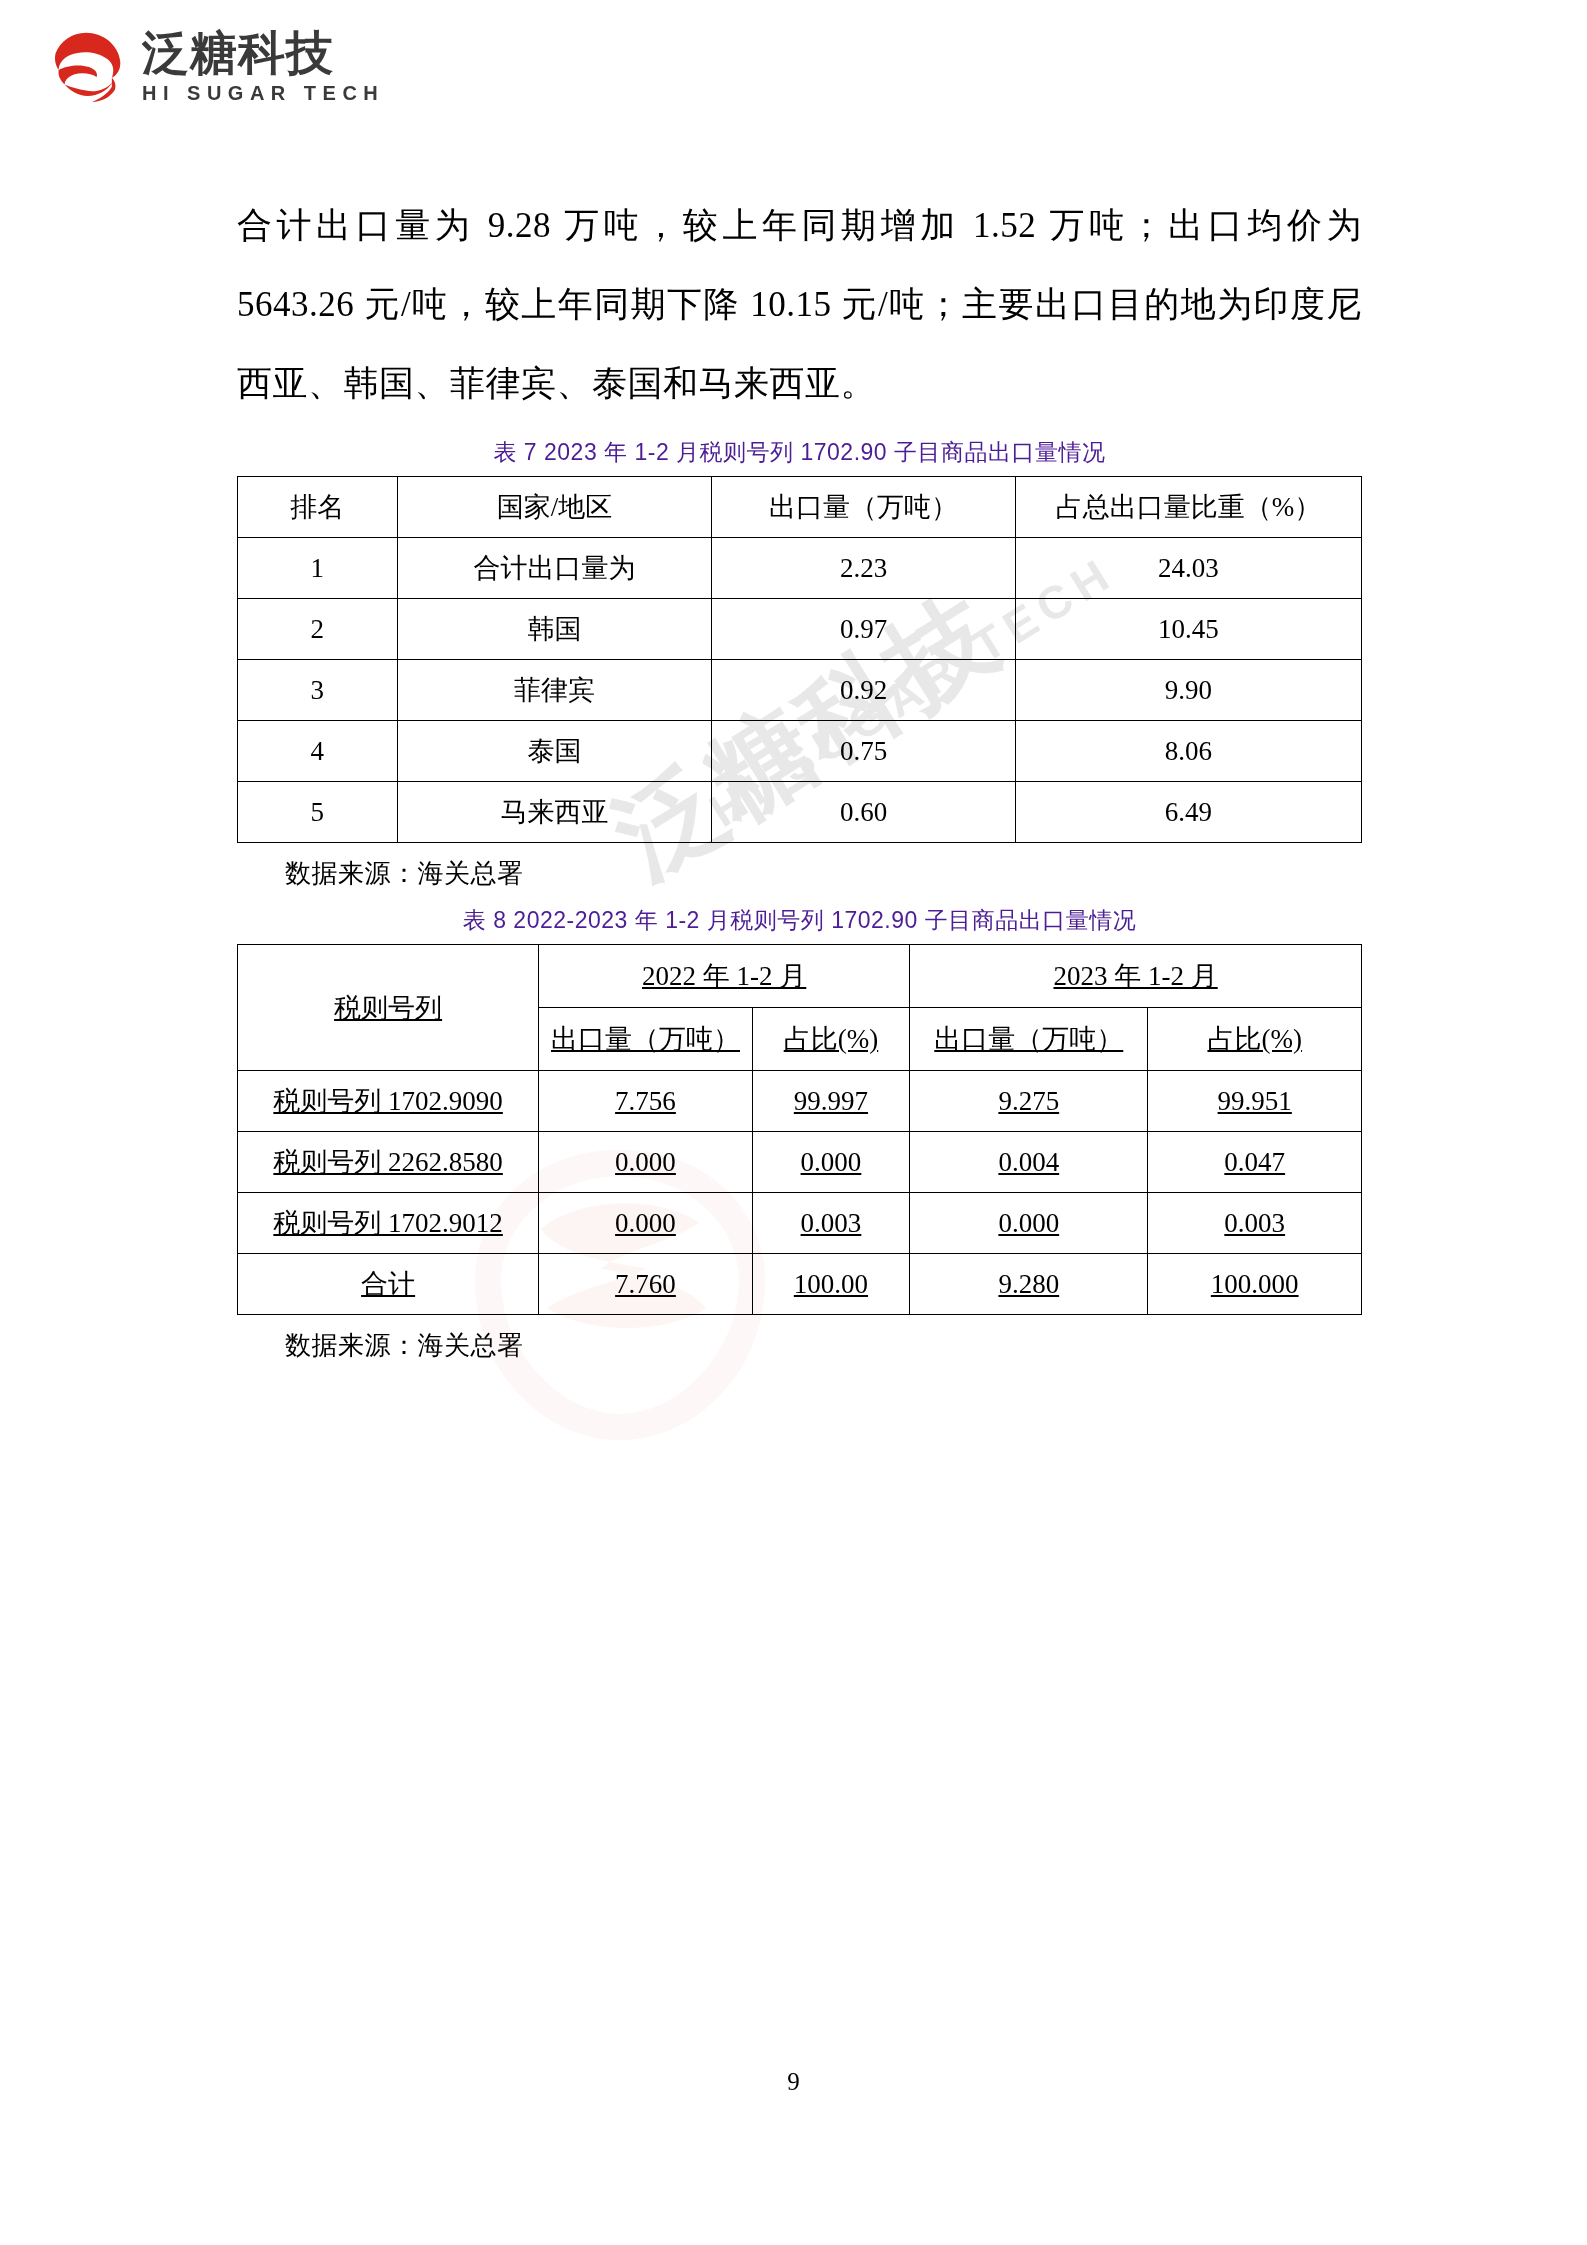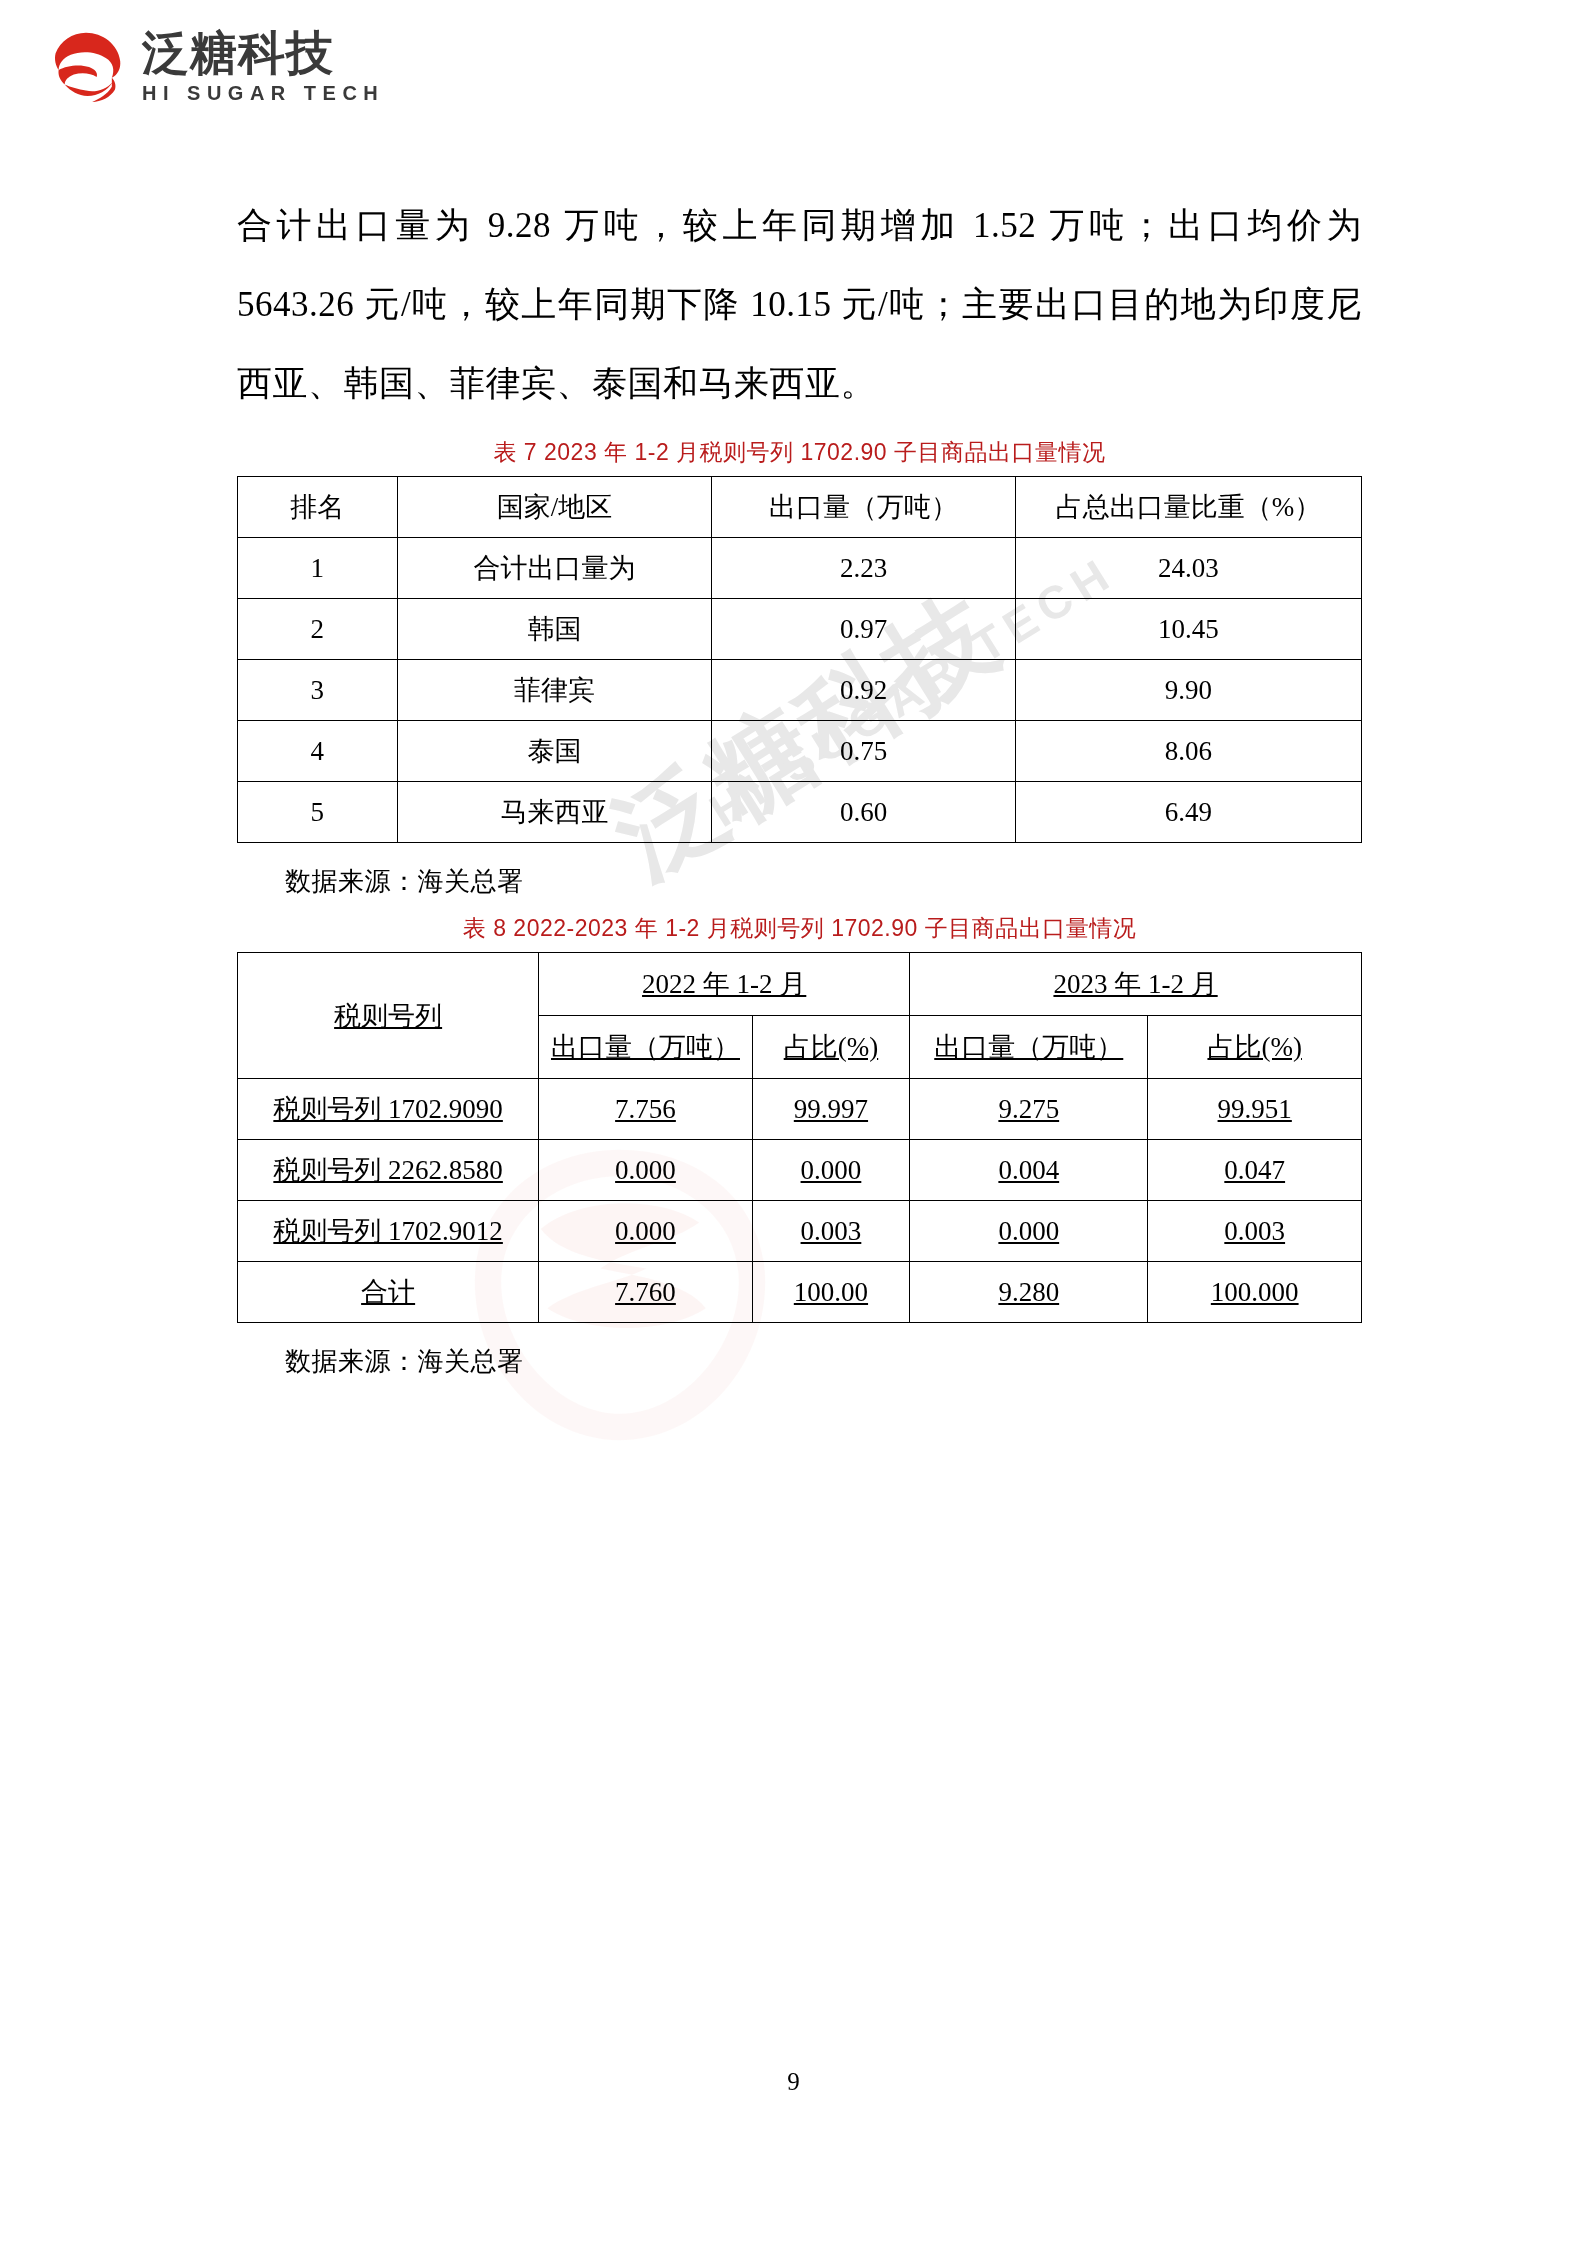--- a/index.html
+++ b/index.html
@@ -118,21 +118,21 @@
   p.para.indent { text-indent: 72px; }
 
   
   .table-block { margin-top: 14px; }
   .table-caption {
     font-family: "Liberation Sans", sans-serif;
     font-size: 23px;
     text-align: center;
     letter-spacing: 0.5px;
     margin-bottom: 8px;
-    color: #b91c1c;
+    color: #4c1d95;
   }
   table.doc-table {
     border-collapse: collapse;
     width: 100%;
     font-family: "Liberation Serif", "DejaVu Serif", serif;
     font-size: 27px;
     table-layout: fixed;
   }
   table.doc-table td, table.doc-table th {
     border: 1.6px solid #000000;
@@ -158,21 +158,21 @@
   .t8 col.d4 { width: 21.2%; }
   .t8 col.d5 { width: 19.0%; }
 
   .t8 td, .t8 th { height: 66px; line-height: 66px; text-decoration: underline; }
   .t8 .hdr-row1 th { height: 62px; line-height: 62px; }
   .t8 .hdr-row2 th { height: 62px; line-height: 62px; }
 
   .source-note {
     font-family: "Liberation Serif", "DejaVu Serif", serif;
     font-size: 26px;
-    margin-top: 21px;
+    margin-top: 13px;
     margin-left: 48px;
     letter-spacing: 0.5px;
   }
 
   
   .page-number {
     position: absolute;
     left: 0;
     top: 2068px;
     width: 1587px;

